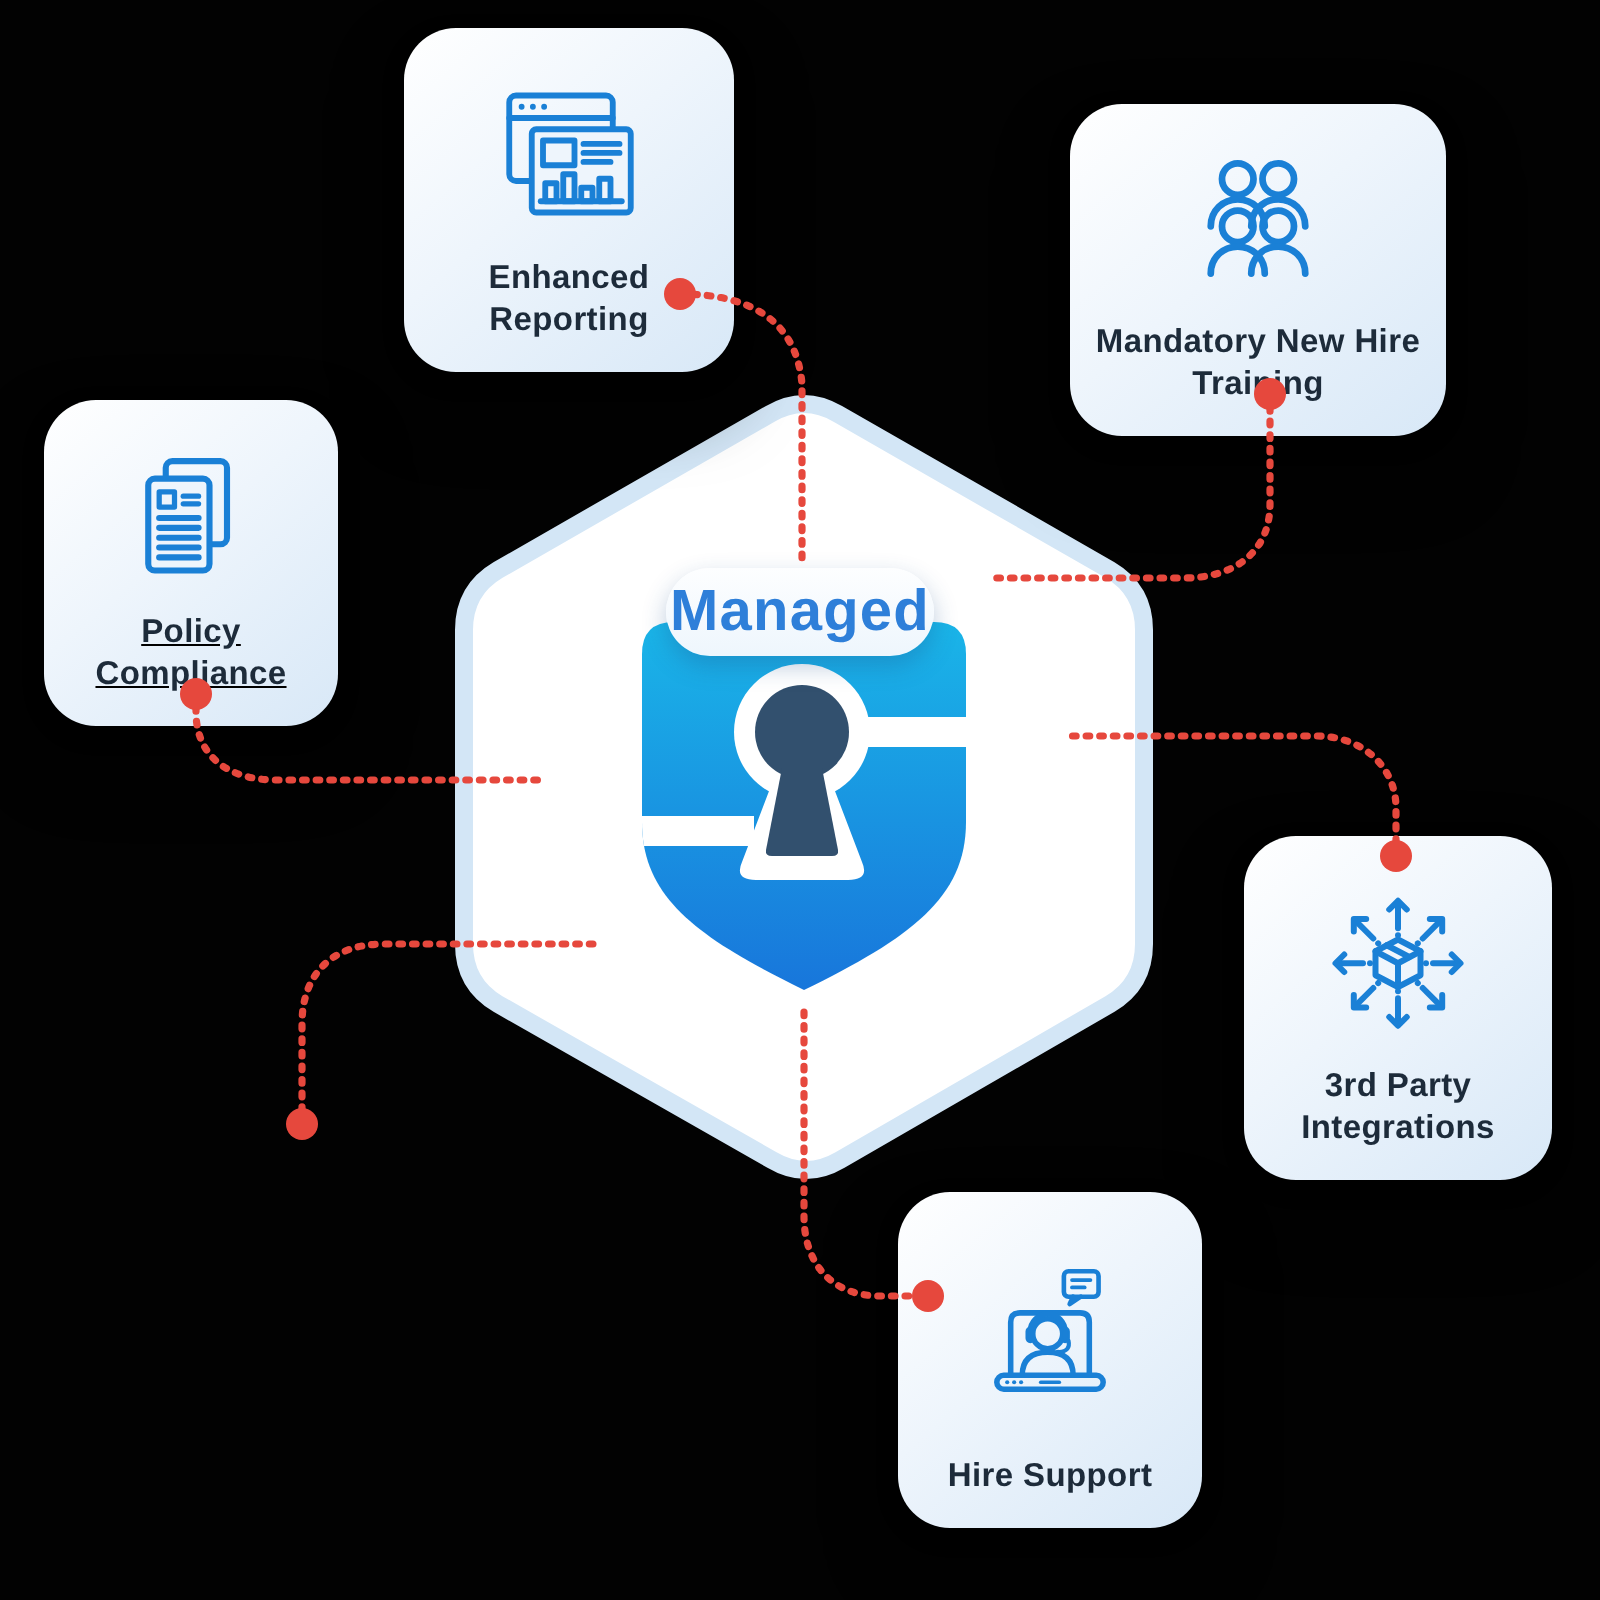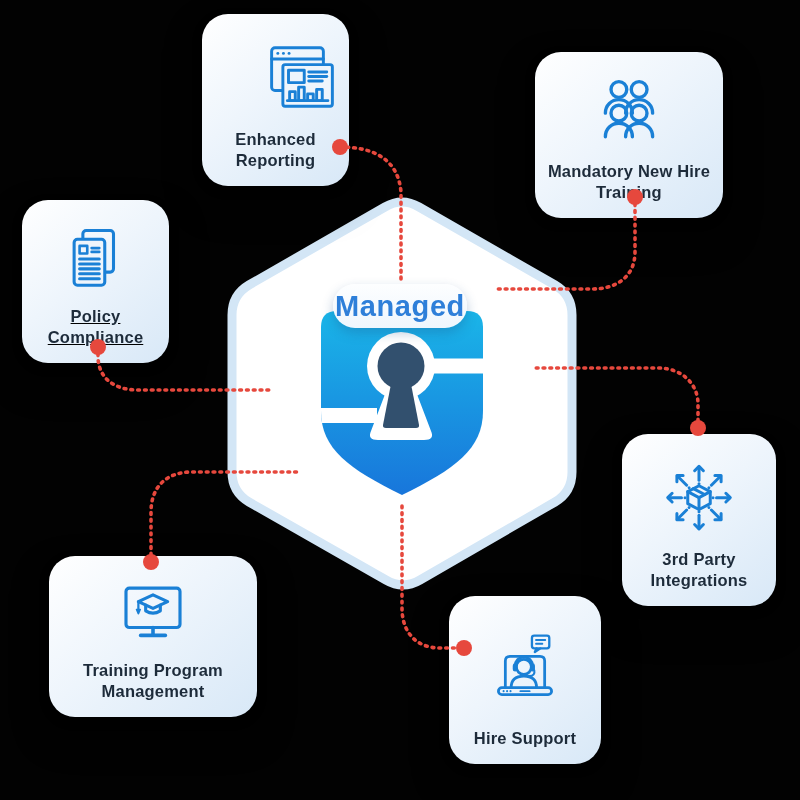--- a/index.html
+++ b/index.html
@@ -62,21 +62,21 @@
       <path d="M70,82 L54,124 Q50,133 61,133 L107,133 Q118,133 114,124 L98,82 Z" fill="#ffffff"></path>
       <circle cx="84" cy="59" r="23.5" fill="#32506e"></circle>
       <path d="M74,77 L66,118 Q65.5,121 69,121 L99,121 Q102.5,121 102,118 L94,77 Z" fill="#32506e"></path>
     </g>
   </svg>
 
   <div class="badge">
     <span>Managed</span>
   </div>
 
-  <div class="card" style="left:202px; top:14px; width:147px; height:172px;align-items:flex-end;">
+  <div class="card" style="left:202px; top:14px; width:165px; height:172px;">
     <div class="icon-wrap">
       <svg width="78" height="72" viewBox="0 0 64 64" class="ic" stroke-width="2.6">
         <rect x="5" y="6" width="46" height="38" rx="3"></rect>
         <line x1="5" y1="16" x2="51" y2="16"></line>
         <circle cx="10.5" cy="11" r="1.3" fill="#1a80d6" stroke="none"></circle>
         <circle cx="15.5" cy="11" r="1.3" fill="#1a80d6" stroke="none"></circle>
         <circle cx="20.5" cy="11" r="1.3" fill="#1a80d6" stroke="none"></circle>
         <rect x="15" y="21" width="44" height="37" rx="2" fill="#eef5fc"></rect>
         <rect x="20" y="26" width="14" height="11"></rect>
         <line x1="38" y1="27.5" x2="54" y2="27.5"></line>
@@ -119,21 +119,21 @@
         <line x1="17" y1="32" x2="35" y2="32"></line>
         <line x1="17" y1="36.5" x2="35" y2="36.5"></line>
         <line x1="17" y1="41" x2="35" y2="41"></line>
         <line x1="17" y1="45.5" x2="35" y2="45.5"></line>
         <line x1="17" y1="50" x2="35" y2="50"></line>
       </svg>
     </div>
     <div class="card-label">Policy Compliance</div>
   </div>
 
-  <div class="card" style="left:622px; top:434px; width:154px; height:172px;">
+  <div class="card" style="left:622px; top:418px; width:154px; height:172px;">
     <div class="icon-wrap">
       <svg width="80" height="80" viewBox="0 0 64 64" class="ic" stroke-width="2.4">
         <defs>
           <g id="arr">
             <line x1="32" y1="18.5" x2="32" y2="8"></line>
             <polyline points="28.5,11 32,7.5 35.5,11"></polyline>
             <circle cx="32" cy="21.3" r="1.2" fill="#1a80d6" stroke="none"></circle>
           </g>
         </defs>
         <polygon points="32,23 41,27.7 41,37.3 32,42 23,37.3 23,27.7"></polygon>
@@ -146,34 +146,20 @@
         <use href="#arr" transform="rotate(135 32 32.5)"></use>
         <use href="#arr" transform="rotate(180 32 32.5)"></use>
         <use href="#arr" transform="rotate(225 32 32.5)"></use>
         <use href="#arr" transform="rotate(270 32 32.5)"></use>
         <use href="#arr" transform="rotate(315 32 32.5)"></use>
       </svg>
     </div>
     <div class="card-label">3rd Party Integrations</div>
   </div>
 
-  <div class="card" style="left:49px; top:556px; width:208px; height:161px;">
-    <div class="icon-wrap">
-      <svg width="82" height="72" viewBox="0 0 64 64" class="ic" stroke-width="2.8">
-        <rect x="8" y="9" width="48" height="35" rx="3"></rect>
-        <line x1="32" y1="44" x2="32" y2="50" stroke-width="3.2"></line>
-        <line x1="21" y1="51" x2="43" y2="51" stroke-width="3.2"></line>
-        <polygon points="32,15 45,21 32,27 19,21"></polygon>
-        <path d="M25.5,24 v5.2 q6.5,4 13,0 V24"></path>
-        <line x1="19" y1="21" x2="19" y2="28" stroke-width="2"></line>
-        <polygon points="17.4,28 20.6,28 19,31.6" fill="#1a80d6" stroke-width="1.5"></polygon>
-      </svg>
-    </div>
-    <div class="card-label">Training Program Management</div>
-  </div>
 
   <div class="card" style="left:449px; top:596px; width:152px; height:168px;">
     <div class="icon-wrap">
       <svg width="78" height="74" viewBox="0 0 64 64" class="ic" stroke-width="2.4">
         <rect x="38" y="4" width="15" height="11" rx="2" stroke-width="2"></rect>
         <path d="M42,15 l-1.5,3.2 l4.8,-3.2" stroke-width="2"></path>
         <line x1="41.5" y1="7.8" x2="49.5" y2="7.8" stroke-width="1.6"></line>
         <line x1="41.5" y1="11" x2="47" y2="11" stroke-width="1.6"></line>
         <path d="M15,49 V26 q0,-4 4,-4 h26 q4,0 4,4 v23"></path>
         <circle cx="31" cy="31" r="6.5"></circle>

